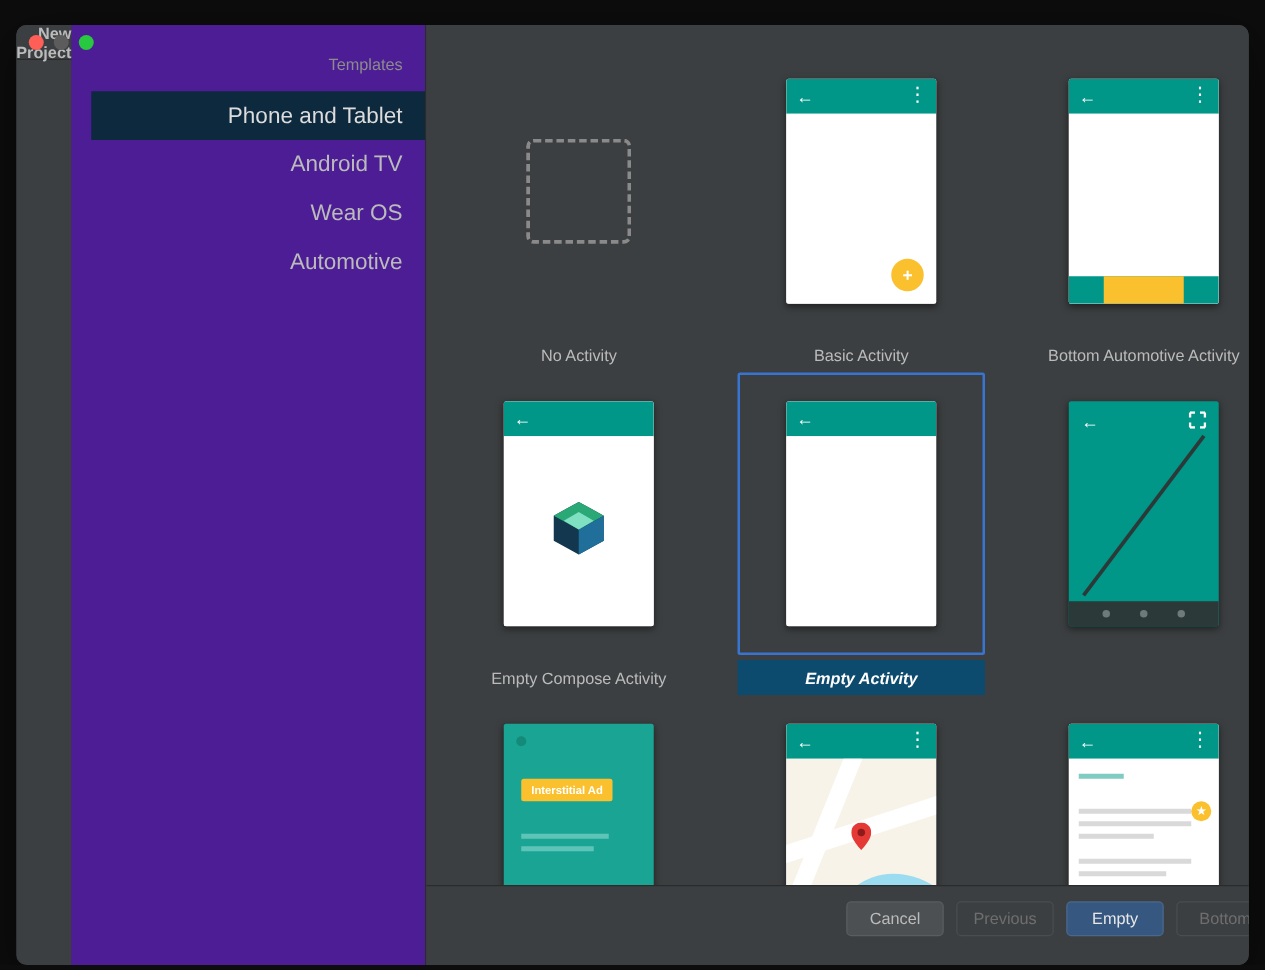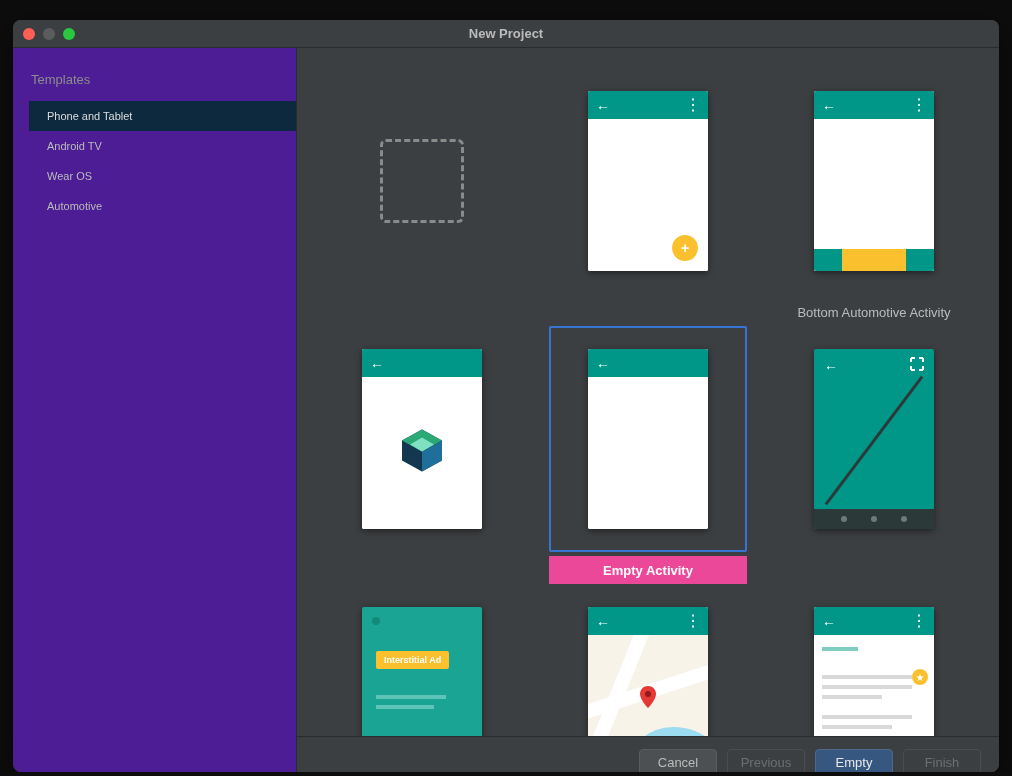--- a/index.html
+++ b/index.html
@@ -11,22 +11,23 @@
     align-items: flex-start;
     padding-top: 20px;
   }
   .window {
     width: 986px;
     height: 752px;
     background: #3c3f41;
     border-radius: 8px;
     overflow: hidden;
     display: flex;
-    flex-direction: column;
+    flex-direction: row;
     box-shadow: 0 10px 40px rgba(0,0,0,0.5);
+    text-align: right;
   }
   .titlebar {
     height: 28px;
     background: #3c3f41;
     border-bottom: 1px solid #2b2b2b;
     display: flex;
     align-items: center;
     position: relative;
   }
   .traffic-lights {
@@ -61,21 +62,21 @@
     padding-top: 18px;
   }
   .sidebar-header {
     color: #8c8c8c;
     font-size: 13px;
     padding: 6px 18px 14px;
   }
   .sidebar-item {
     padding: 9px 18px;
     color: #bbbbbb;
-    font-size: 11px;
+    font-size: 18px;
     cursor: pointer;
     margin-left: 16px;
   }
   .sidebar-item.selected {
     background: #0d293e;
     color: #dcdcdc;
   }
   .main {
     flex: 1;
     background: #3c3f41;
@@ -113,24 +114,25 @@
     margin-top: 4px;
     height: 28px;
     display: flex;
     align-items: center;
     justify-content: center;
     color: #bbbbbb;
     font-size: 13px;
     width: 198px;
   }
   .template.selected .caption {
-    background: #ec4899;
+    background: #0c4a6e;
     color: #ffffff;
     font-weight: 600;
     border-radius: 0;
+    font-style: italic;
   }
   
   .phone {
     width: 120px;
     height: 180px;
     background: #ffffff;
     border-radius: 2px;
     box-shadow: 0 2px 6px rgba(0,0,0,0.5);
     overflow: hidden;
     display: flex;
@@ -385,34 +387,36 @@
       </div>
     </div>
 
     <div class="main">
       <div class="grid">
 
         <div class="template">
           <div class="thumb">
             <div class="dashed-box"></div>
           </div>
+          <div class="caption">No Activity</div>
         </div>
 
         <div class="template">
           <div class="thumb">
             <div class="phone">
               <div class="appbar">
                 <span class="back-arrow">←</span>
                 <span class="more-dots">⋮</span>
               </div>
               <div class="body-area">
                 <div class="fab">+</div>
               </div>
             </div>
           </div>
+          <div class="caption">Basic Activity</div>
         </div>
 
         <div class="template">
           <div class="thumb">
             <div class="phone bottomnav">
               <div class="appbar">
                 <span class="back-arrow">←</span>
                 <span class="more-dots">⋮</span>
               </div>
               <div class="body-area">
@@ -437,20 +441,21 @@
               <div class="body-area">
                 <svg class="compose-cube" viewBox="0 0 50 50">
                   <polygon points="25,4 45,15 45,35 25,46 5,35 5,15" fill="#12374f"></polygon>
                   <polygon points="25,4 45,15 25,26 5,15" fill="#2aa876"></polygon>
                   <polygon points="25,26 45,15 45,35 25,46" fill="#1f6f9a"></polygon>
                   <polygon points="25,12 37,19 25,26 13,19" fill="#7fe0c2"></polygon>
                 </svg>
               </div>
             </div>
           </div>
+          <div class="caption">Empty Compose Activity</div>
         </div>
 
         <div class="template selected">
           <div class="thumb">
             <div class="phone">
               <div class="appbar">
                 <span class="back-arrow">←</span>
                 <span></span>
               </div>
               <div class="body-area"></div>
@@ -542,18 +547,18 @@
         <div class="btn">
           <span>Cancel</span>
         </div>
         <div class="btn disabled">
           <span>Previous</span>
         </div>
         <div class="btn primary">
           <span>Empty</span>
         </div>
         <div class="btn disabled">
-          <span>Finish</span>
+          <span>Bottom</span>
         </div>
       </div>
     </div>
   </div>
 </div>
 
 </body></html>

